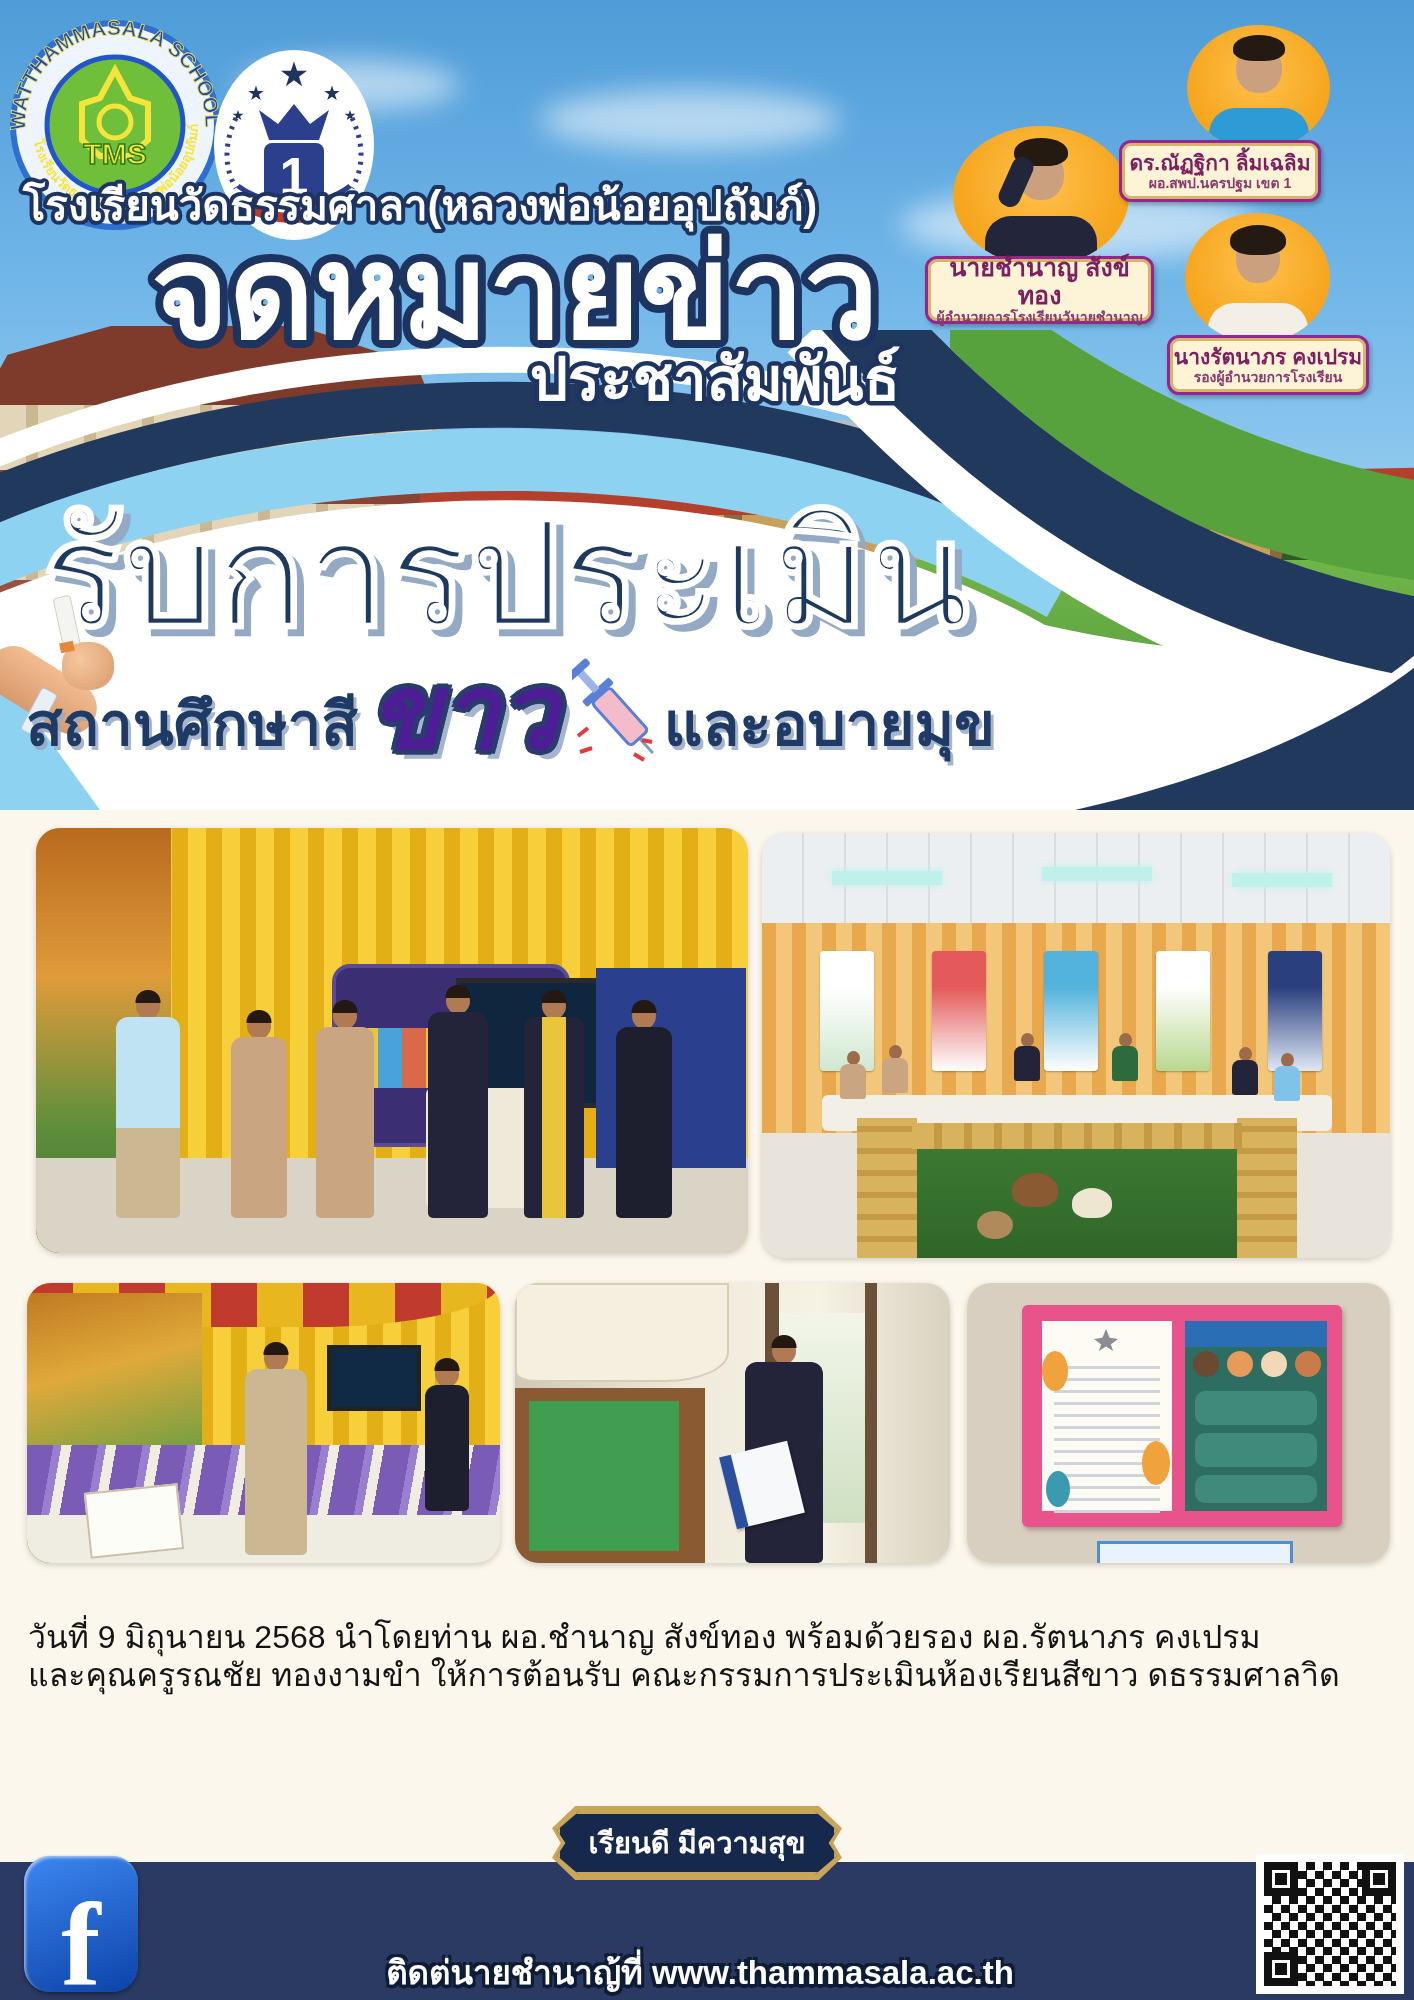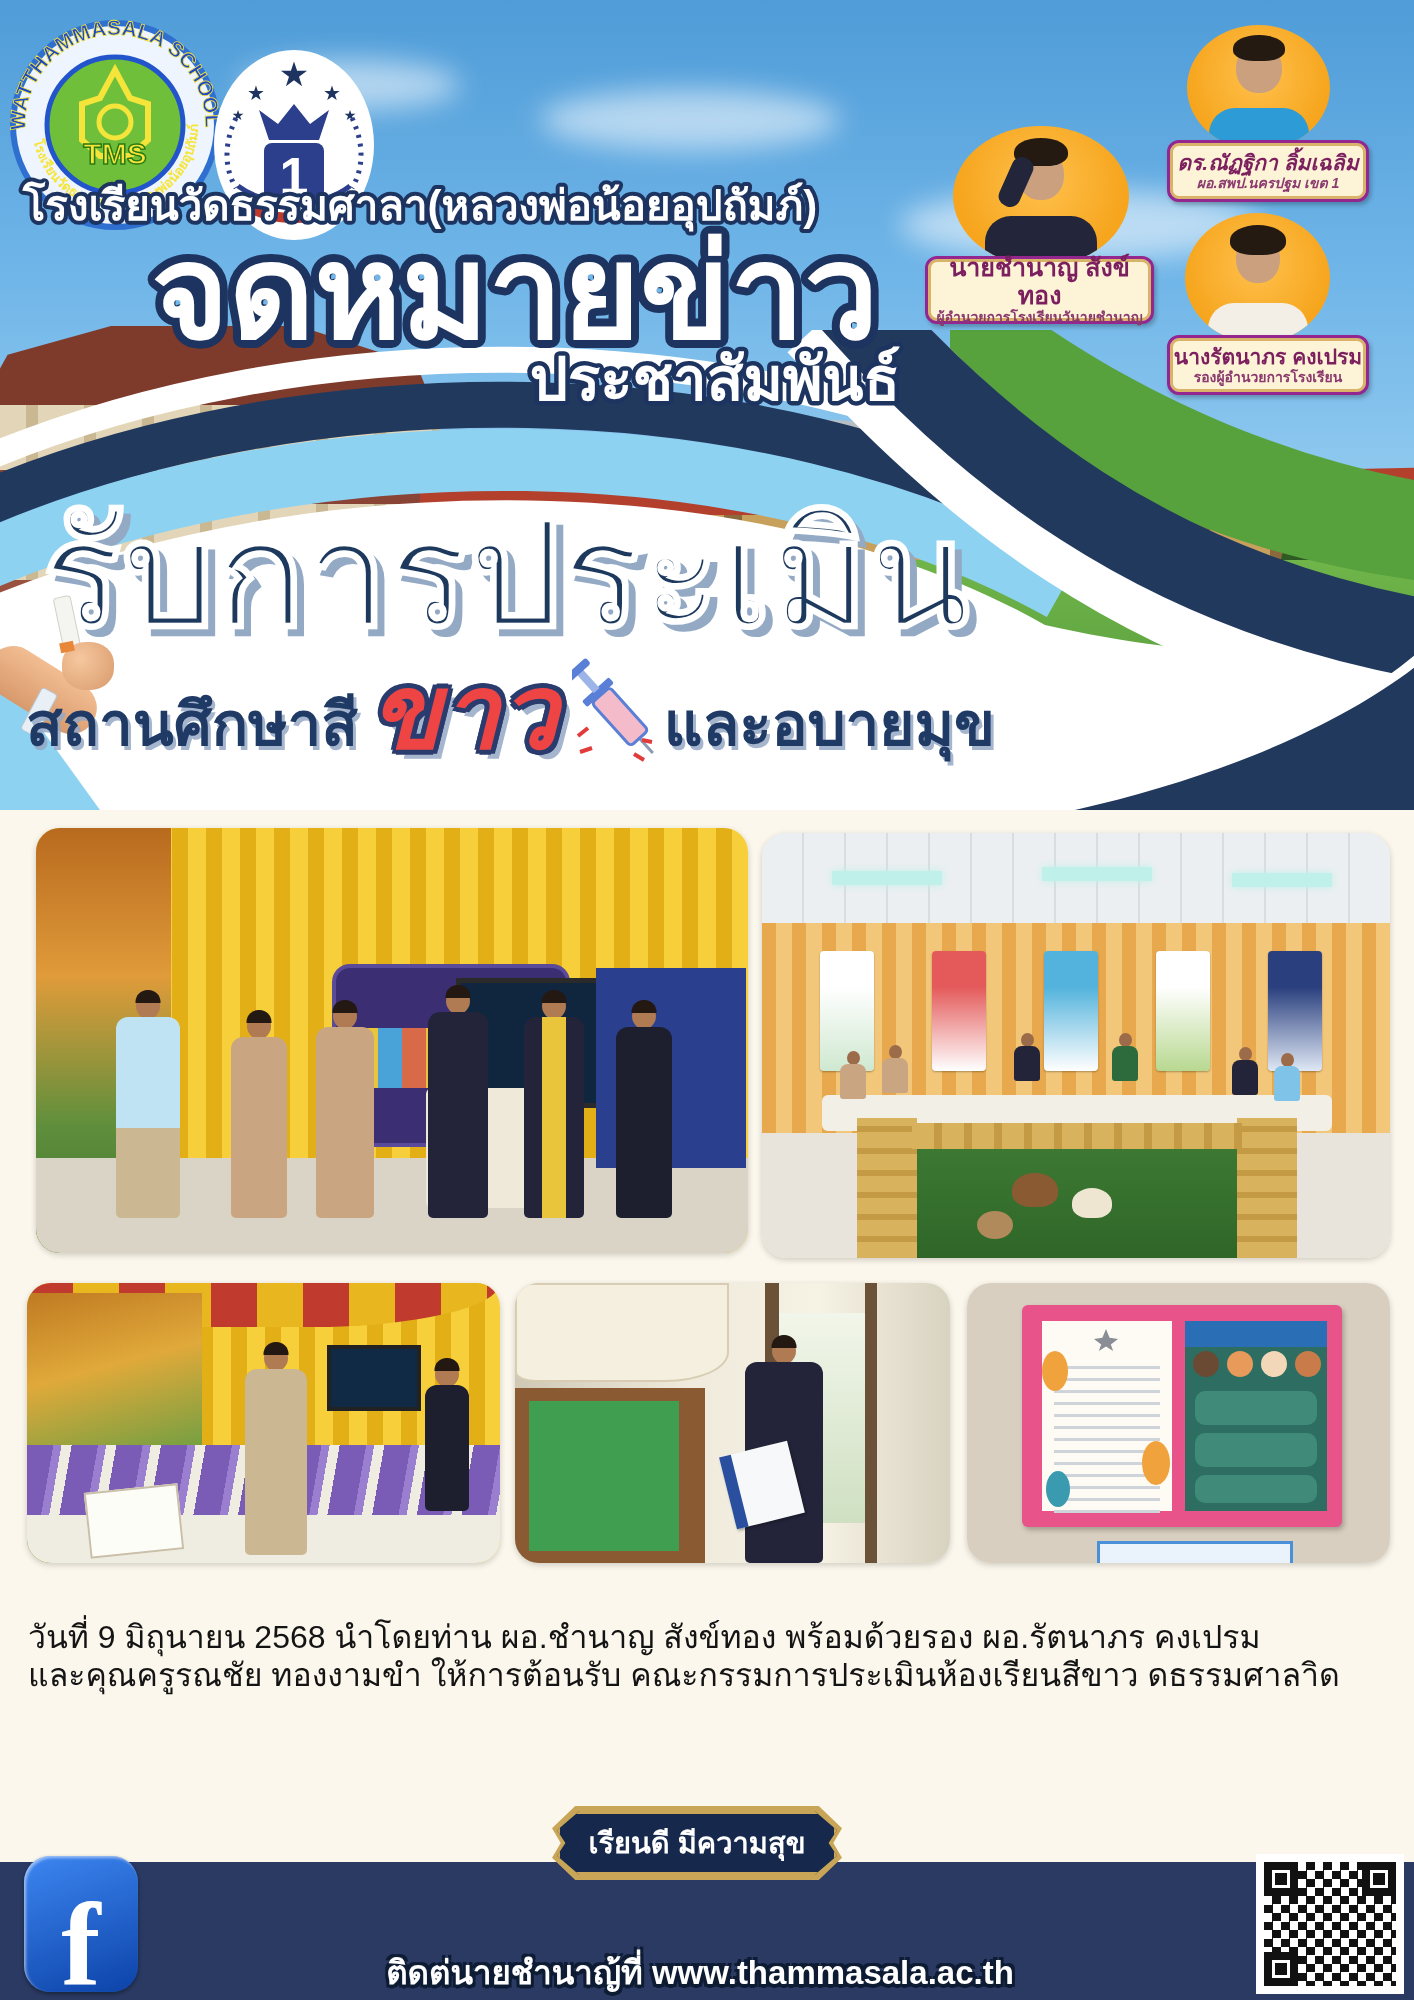--- a/index.html
+++ b/index.html
@@ -37,21 +37,21 @@
   .plate{position:absolute;background:#fdf3d6;border:3px solid #93278f;border-radius:12px;
          box-shadow:inset 0 0 0 3px #d9b36a, 2px 3px 4px rgba(0,0,0,.25);
          display:flex;flex-direction:column;align-items:center;justify-content:center;text-align:center;}
   .plate .nm{color:#7b1f5e;font-weight:bold;line-height:1.1;}
   .plate .tl{color:#8a3a6e;font-weight:bold;line-height:1.15;}
 
   
   #headline2{position:absolute;left:26px;top:652px;width:1372px;display:flex;align-items:flex-end;gap:6px;z-index:6;}
   .h2navy{color:#203a66;font-weight:800;font-size:60px;line-height:1.25;
           text-shadow:3px 4px 0 rgba(148,168,196,.85);}
-  .h2white{color:#ef4444;font-weight:800;font-style:italic;font-size:104px;line-height:.95;margin:0 6px;
+  .h2white{color:#4c1d95;font-weight:800;font-style:italic;font-size:104px;line-height:.95;margin:0 6px;
       text-shadow:-4px -4px 0 #2a3c6e,4px -4px 0 #2a3c6e,-4px 4px 0 #2a3c6e,4px 4px 0 #2a3c6e,
                   0 -5px 0 #2a3c6e,0 5px 0 #2a3c6e,-5px 0 0 #2a3c6e,5px 0 0 #2a3c6e,8px 9px 0 rgba(148,168,196,.85);}
 
   
   #fig3d{position:absolute;left:0px;top:568px;width:150px;height:205px;z-index:6;}
   #fig3d .arm{position:absolute;left:-18px;top:96px;width:120px;height:52px;background:linear-gradient(180deg,#f2bd92,#d89a6c);
               border-radius:30px;transform:rotate(32deg);}
   #fig3d .fist{position:absolute;left:62px;top:74px;width:52px;height:48px;background:radial-gradient(circle at 35% 35%,#f6c79e,#d89a6c);border-radius:45%;}
   #fig3d .cig1{position:absolute;left:58px;top:28px;width:16px;height:52px;background:#f4f4f0;border:1px solid #cfcfc6;border-radius:4px;transform:rotate(-12deg);}
   #fig3d .cig2{position:absolute;left:30px;top:120px;width:16px;height:46px;background:#e8f0f6;border:1px solid #b9c6d6;border-radius:4px;transform:rotate(28deg);}
@@ -169,21 +169,21 @@
     <text x="420" y="220" text-anchor="middle" font-size="42" font-weight="bold" fill="#ffffff" stroke="#1d3360" stroke-width="8" paint-order="stroke" stroke-linejoin="round">โรงเรียนวัดธรรมศาลา(หลวงพ่อน้อยอุปถัมภ์)</text>
     <text x="515" y="338" text-anchor="middle" font-size="132" font-weight="bold" fill="#ffffff" stroke="#1d3360" stroke-width="16" paint-order="stroke" stroke-linejoin="round">จดหมายข่าว</text>
     <text x="715" y="400" text-anchor="middle" font-size="60" font-weight="bold" fill="#ffffff" stroke="#1d3360" stroke-width="9" paint-order="stroke" stroke-linejoin="round">ประชาสัมพันธ์</text>
   </svg>
 
   <div class="pcirc" style="left:1187px;top:25px;width:143px;height:125px;z-index:5;">
     <div class="head" style="top:18px;width:46px;height:50px;"></div>
     <div class="hair" style="top:10px;width:52px;height:26px;"></div>
     <div class="torso" style="width:100px;height:48px;background:#2d9bd6;"></div>
   </div>
-  <div class="plate" style="left:1167px;top:140px;width:196px;height:56px;z-index:6;font-style:italic;">
+  <div class="plate" style="left:1119px;top:140px;width:196px;height:56px;z-index:6;">
     <div class="nm" style="font-size:21px;">ดร.ณัฏฐิกา  ลิ้มเฉลิม</div>
     <div class="tl" style="font-size:14px;">ผอ.สพป.นครปฐม เขต 1</div>
   </div>
 
   <div class="pcirc" style="left:953px;top:126px;width:176px;height:140px;z-index:5;">
     <div class="head" style="top:22px;width:46px;height:52px;"></div>
     <div class="hair" style="top:12px;width:54px;height:28px;"></div>
     <div class="torso" style="width:112px;height:56px;background:#23263b;"></div>
     <div style="position:absolute;left:52px;top:30px;width:22px;height:52px;background:#23263b;border-radius:10px;transform:rotate(24deg);"></div>
   </div>

